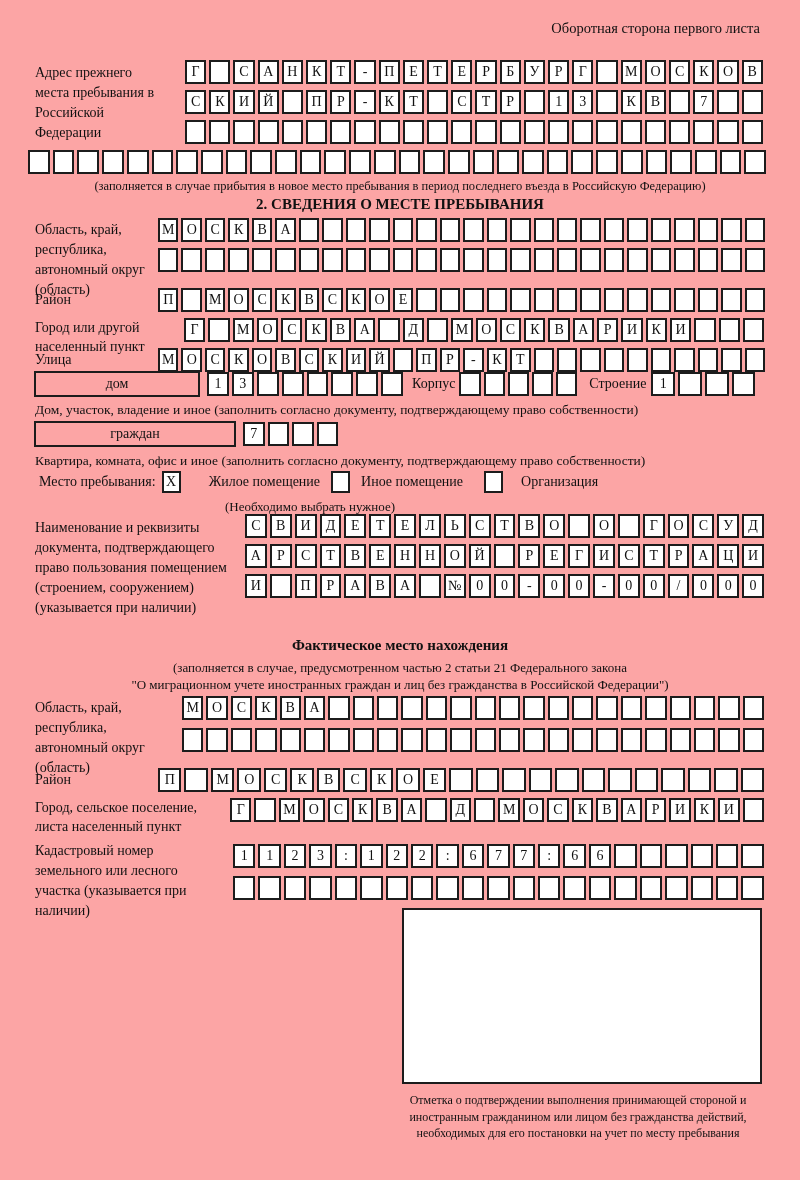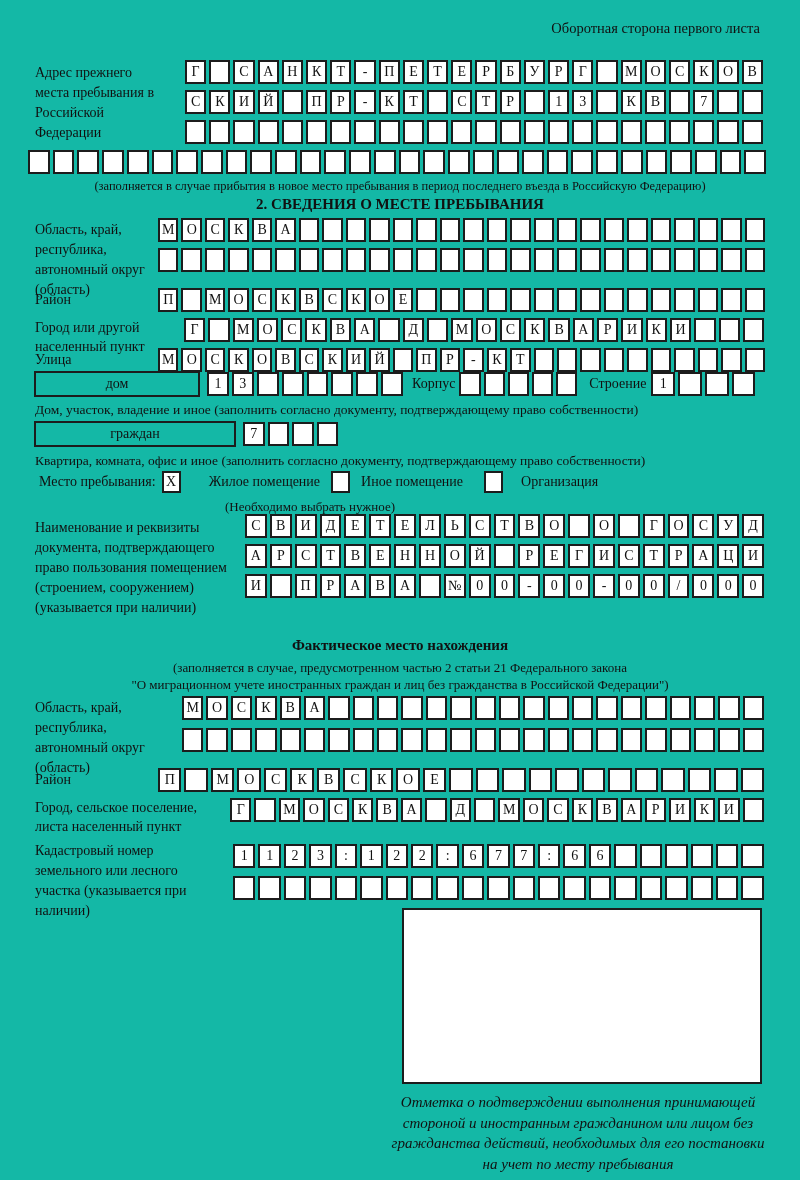--- a/index.html
+++ b/index.html
@@ -1,19 +1,19 @@
 <!DOCTYPE html>
 <html><head>
 <meta charset="utf-8">
 <style>
   * { margin:0; padding:0; box-sizing:border-box; }
   html,body { background:#fff; }
   .page {
     position:relative; width:800px; height:1180px; margin:0 auto;
-    background:#14b8a6; color:#111;
+    background:#fca5a5; color:#111;
     font-family:"Liberation Serif", "DejaVu Serif", serif;
     font-size:14px; overflow:hidden;
   }
   .abs { position:absolute; }
   .lbl { line-height:1.42; }
   .note { font-size:12.5px; text-align:center; width:100%; }
   .small-note { font-size:13.5px; }
   .title { font-weight:bold; font-size:15px; text-align:center; width:100%; }
   .cellrow { display:flex; gap:3px; }
   .cell {
@@ -25,21 +25,21 @@
     border:2px solid #1c1c1c; height:26px;
     display:flex; align-items:center; justify-content:center; font-size:14px;
   }
   .chk {
     width:19px; height:22px; border:2px solid #1c1c1c; background:#fff;
     display:inline-flex; align-items:center; justify-content:center;
     font-size:14px; flex:none;
   }
   .inline-row { display:flex; align-items:center; }
   .stamp-box { border:2px solid #1c1c1c; background:#fff; }
-  .cap { text-align:center; font-size:15px; line-height:1.38;font-style:italic; }
+  .cap { text-align:center; font-size:12px; line-height:1.38; }
 </style>
 </head>
 <body>
 
 <div class="page">
 
   <div class="abs" style="top:20px; left:360px; width:400px; text-align:right; font-size:14.5px;">Оборотная сторона первого листа</div>
 
   <div class="abs lbl" style="top:63px; left:35px; width:122px;">Адрес прежнего места пребывания в Российской Федерации</div>
   <div class="abs cellrow" style="top:60px; left:185px; width:578px;">

